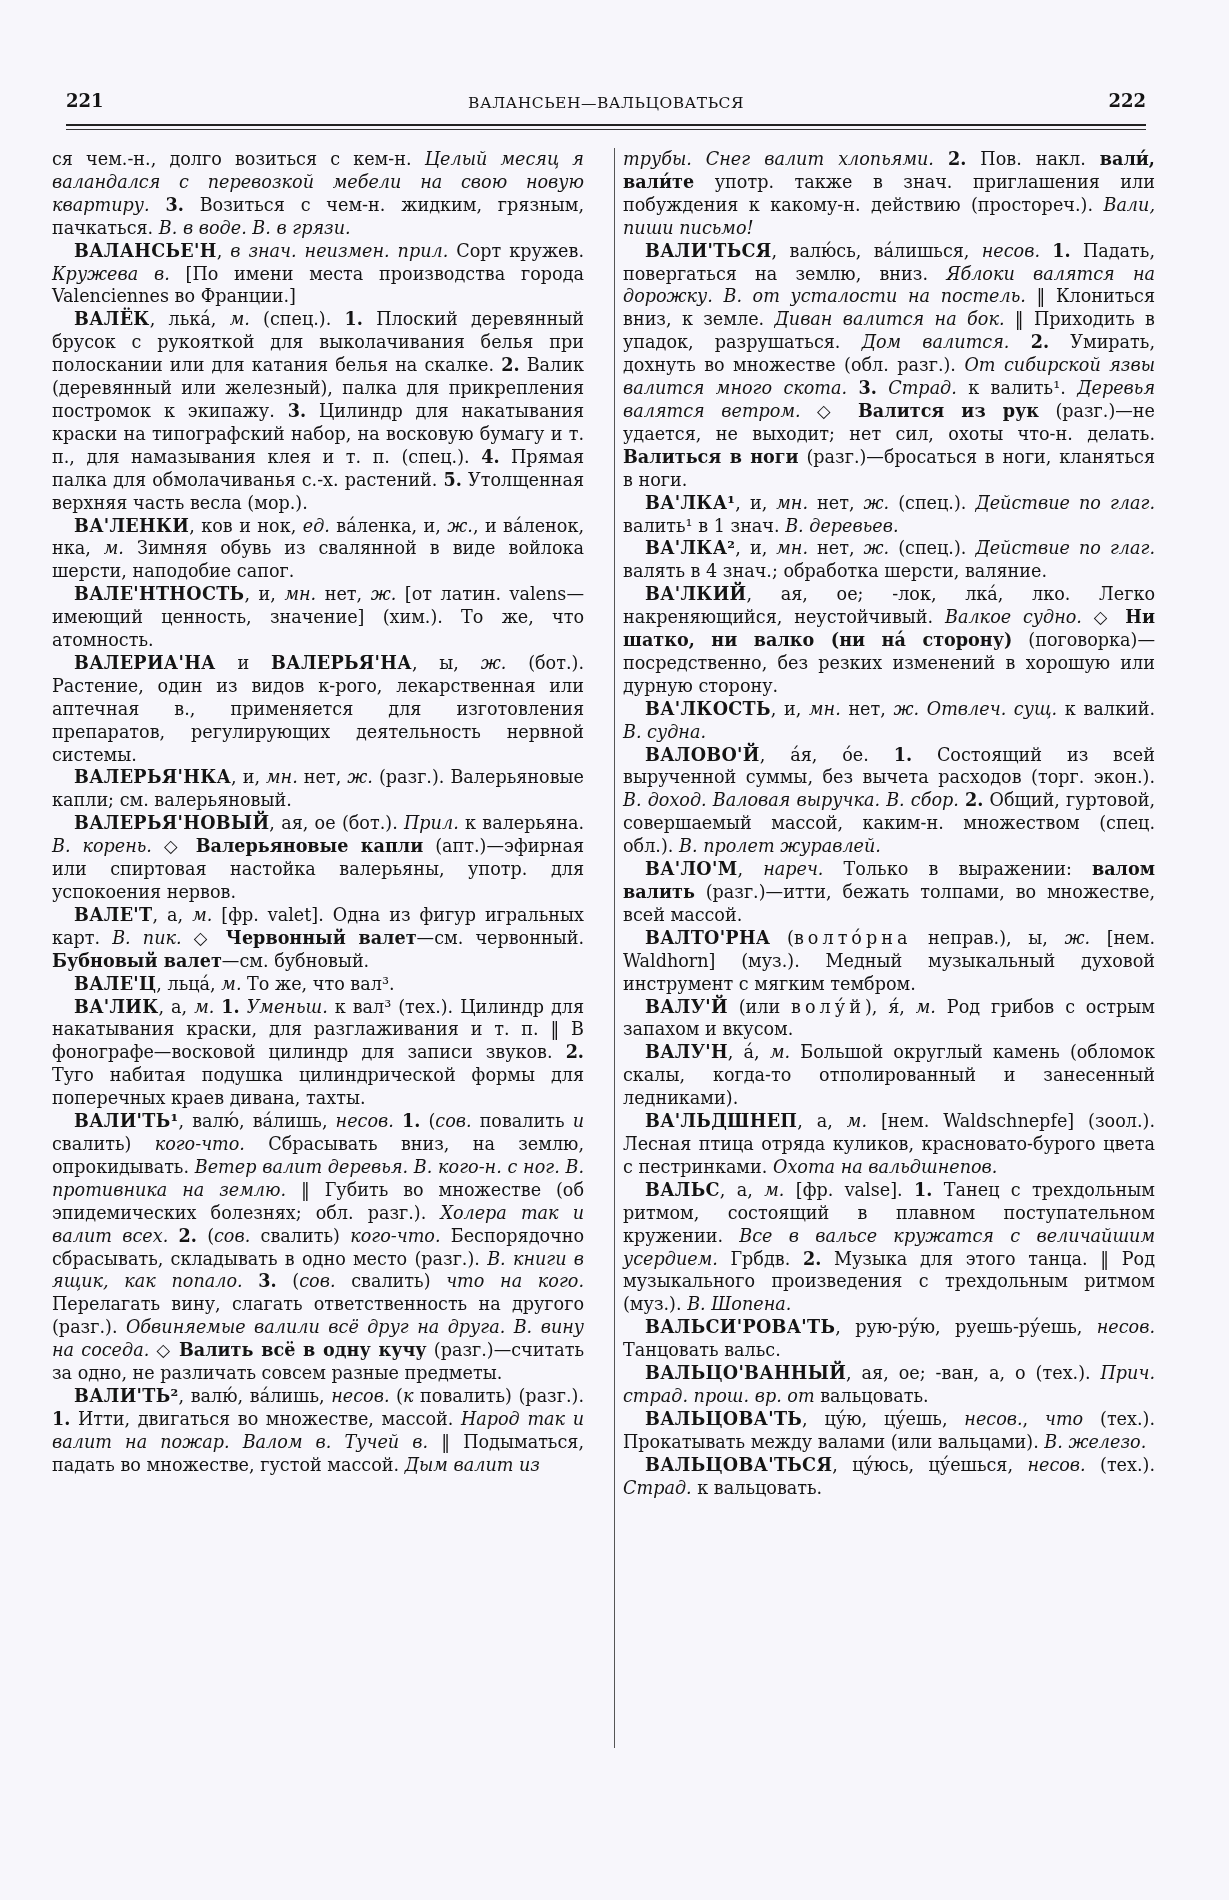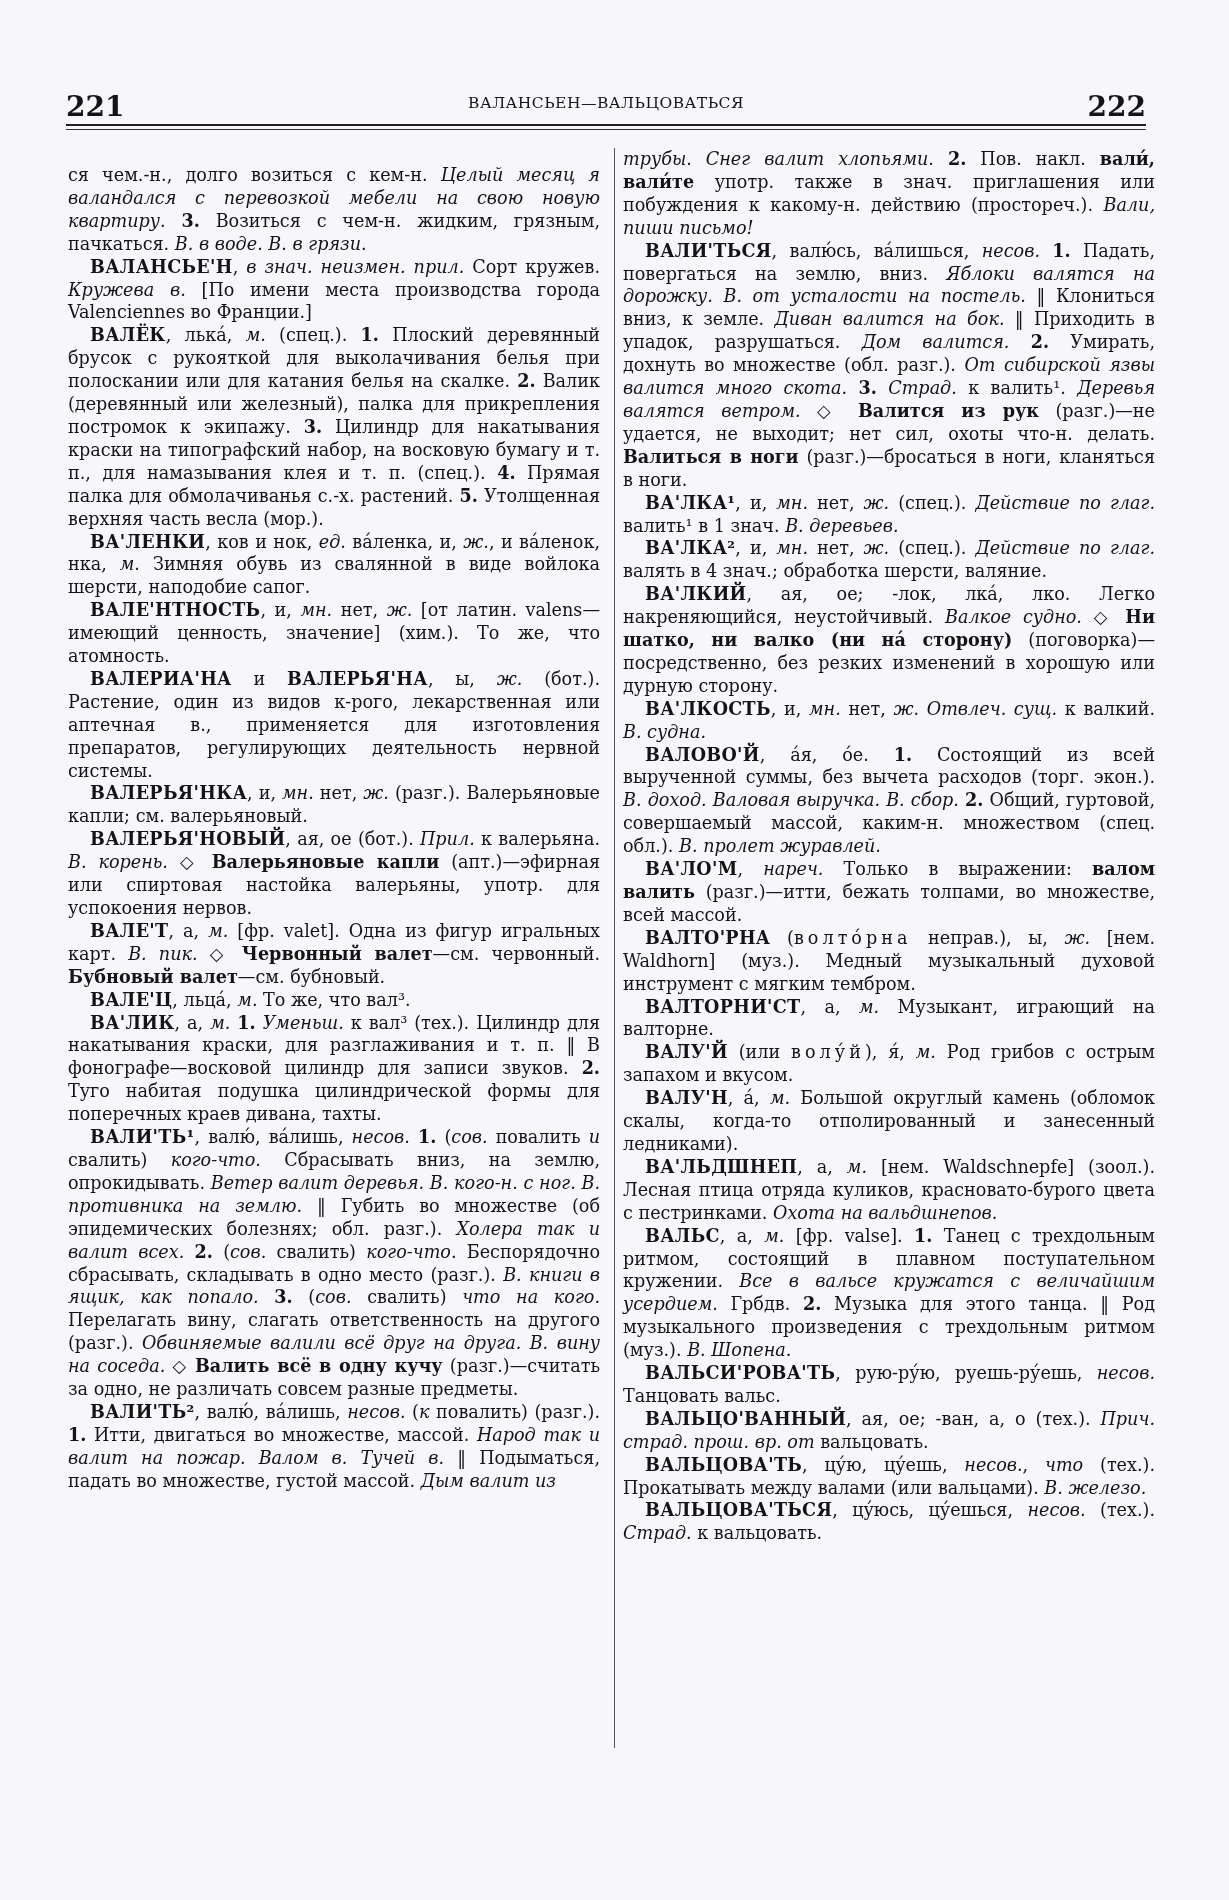--- a/index.html
+++ b/index.html
@@ -7,33 +7,33 @@
     width: 1229px; height: 1900px;
     background: #f7f6fb;
     color: #141414;
     font-family: "DejaVu Serif", "Liberation Serif", serif;
     position: relative;
     overflow: hidden;
   }
   .header {
     position: absolute; left: 66px; top: 90px; width: 1080px; height: 30px;
   }
-  .pn { position: absolute; top: 0; font-weight: bold; font-size: 28px; letter-spacing: 0px; }
+  .pn { position: absolute; top: 0; font-weight: bold; font-size: 18px; letter-spacing: 0px; }
   .pn.left { left: 0; }
   .pn.right { right: 0; }
   .run-head { position: absolute; left: 0; right: 0; top: 4px; text-align: center; font-weight: normal; font-size: 15.5px; letter-spacing: 0.5px; }
   .rule1 { position: absolute; left: 66px; width: 1080px; top: 124px; border-top: 2px solid #222; }
   .rule2 { position: absolute; left: 66px; width: 1080px; top: 129px; border-top: 1px solid #333; }
   .col {
     position: absolute; top: 148px; width: 532px;
     font-size: 17.6px; line-height: 22.9px;
     text-align: justify;
     hyphens: manual;
   }
-  .col.left { left: 68px; margin-top: 16px; }
+  .col.left { left: 52px; }
   .col.right { left: 623px; }
   .divider { position: absolute; left: 614px; top: 148px; height: 1600px; border-left: 1px solid #555; }
   .entry { margin: 0; text-indent: 22px; }
   .entry.cont { text-indent: 0; }
   .hw { font-weight: bold; letter-spacing: 0.3px; }
   .it { font-style: italic; }
   .b { font-weight: bold; }
   .sp { letter-spacing: 4px; }
 </style>
 </head>
@@ -66,21 +66,20 @@
 <div class="col right" id="col-right">
     <p class="entry cont"><span class="it">трубы. Снег валит хлопьями.</span><span> </span><span class="b">2.</span><span> Пов. накл. </span><span class="b">вали́, вали́те</span><span> употр. также в знач. приглашения или побуждения к какому-н. действию (простореч.). </span><span class="it">Вали, пиши письмо!</span></p>
     <p class="entry"><span class="hw">ВАЛИ'ТЬСЯ</span><span>, валю́сь, ва́лишься, </span><span class="it">несов.</span><span> </span><span class="b">1.</span><span> Падать, повергаться на землю, вниз. </span><span class="it">Яблоки валятся на дорожку. В. от усталости на постель.</span><span> ‖ Клониться вниз, к земле. </span><span class="it">Диван валится на бок.</span><span> ‖ Приходить в упадок, разрушаться. </span><span class="it">Дом валится.</span><span> </span><span class="b">2.</span><span> Умирать, дохнуть во множестве (обл. разг.). </span><span class="it">От сибирской язвы валится много скота.</span><span> </span><span class="b">3.</span><span> </span><span class="it">Страд.</span><span> к валить¹. </span><span class="it">Деревья валятся ветром.</span><span> ◇ </span><span class="b">Валится из рук</span><span> (разг.)—не удается, не выходит; нет сил, охоты что-н. делать. </span><span class="b">Валиться в ноги</span><span> (разг.)—бросаться в ноги, кланяться в ноги.</span></p>
     <p class="entry"><span class="hw">ВА'ЛКА¹</span><span>, и, </span><span class="it">мн.</span><span> нет, </span><span class="it">ж.</span><span> (спец.). </span><span class="it">Действие по глаг.</span><span> валить¹ в 1 знач. </span><span class="it">В. деревьев.</span></p>
     <p class="entry"><span class="hw">ВА'ЛКА²</span><span>, и, </span><span class="it">мн.</span><span> нет, </span><span class="it">ж.</span><span> (спец.). </span><span class="it">Действие по глаг.</span><span> валять в 4 знач.; обработка шерсти, валяние.</span></p>
     <p class="entry"><span class="hw">ВА'ЛКИЙ</span><span>, ая, ое; -лок, лка́, лко. Легко накреняющийся, неустойчивый. </span><span class="it">Валкое судно.</span><span> ◇ </span><span class="b">Ни шатко, ни валко (ни на́ сторону)</span><span> (поговорка)—посредственно, без резких изменений в хорошую или дурную сторону.</span></p>
     <p class="entry"><span class="hw">ВА'ЛКОСТЬ</span><span>, и, </span><span class="it">мн.</span><span> нет, </span><span class="it">ж.</span><span> </span><span class="it">Отвлеч. сущ.</span><span> к валкий. </span><span class="it">В. судна.</span></p>
     <p class="entry"><span class="hw">ВАЛОВО'Й</span><span>, а́я, о́е. </span><span class="b">1.</span><span> Состоящий из всей вырученной суммы, без вычета расходов (торг. экон.). </span><span class="it">В. доход. Валовая выручка. В. сбор.</span><span> </span><span class="b">2.</span><span> Общий, гуртовой, совершаемый массой, каким-н. множеством (спец. обл.). </span><span class="it">В. пролет журавлей.</span></p>
     <p class="entry"><span class="hw">ВА'ЛО'М</span><span>, </span><span class="it">нареч.</span><span> Только в выражении: </span><span class="b">валом валить</span><span> (разг.)—итти, бежать толпами, во множестве, всей массой.</span></p>
     <p class="entry"><span class="hw">ВАЛТО'РНА</span><span> (</span><span class="sp">волто́рна</span><span> неправ.), ы, </span><span class="it">ж.</span><span> [нем. Waldhorn] (муз.). Медный музыкальный духовой инструмент с мягким тембром.</span></p>
-    <p class="entry"><span class="hw">ВАЛТОРНИ'СТ</span><span>, а, </span><span class="it">м.</span><span> Музыкант, играющий на валторне.</span></p>
     <p class="entry"><span class="hw">ВАЛУ'Й</span><span> (или </span><span class="sp">волу́й</span><span>), я́, </span><span class="it">м.</span><span> Род грибов с острым запахом и вкусом.</span></p>
     <p class="entry"><span class="hw">ВАЛУ'Н</span><span>, а́, </span><span class="it">м.</span><span> Большой округлый камень (обломок скалы, когда-то отполированный и занесенный ледниками).</span></p>
     <p class="entry"><span class="hw">ВА'ЛЬДШНЕП</span><span>, а, </span><span class="it">м.</span><span> [нем. Waldschnepfe] (зоол.). Лесная птица отряда куликов, красновато-бурого цвета с пестринками. </span><span class="it">Охота на вальдшнепов.</span></p>
     <p class="entry"><span class="hw">ВАЛЬС</span><span>, а, </span><span class="it">м.</span><span> [фр. valse]. </span><span class="b">1.</span><span> Танец с трехдольным ритмом, состоящий в плавном поступательном кружении. </span><span class="it">Все в вальсе кружатся с величайшим усердием.</span><span> Грбдв. </span><span class="b">2.</span><span> Музыка для этого танца. ‖ Род музыкального произведения с трехдольным ритмом (муз.). </span><span class="it">В. Шопена.</span></p>
     <p class="entry"><span class="hw">ВАЛЬСИ'РОВА'ТЬ</span><span>, рую-ру́ю, руешь-ру́ешь, </span><span class="it">несов.</span><span> Танцовать вальс.</span></p>
     <p class="entry"><span class="hw">ВАЛЬЦО'ВАННЫЙ</span><span>, ая, ое; -ван, а, о (тех.). </span><span class="it">Прич. страд. прош. вр. от</span><span> вальцовать.</span></p>
     <p class="entry"><span class="hw">ВАЛЬЦОВА'ТЬ</span><span>, цу́ю, цу́ешь, </span><span class="it">несов.</span><span>, </span><span class="it">что</span><span> (тех.). Прокатывать между валами (или вальцами). </span><span class="it">В. железо.</span></p>
     <p class="entry"><span class="hw">ВАЛЬЦОВА'ТЬСЯ</span><span>, цу́юсь, цу́ешься, </span><span class="it">несов.</span><span> (тех.). </span><span class="it">Страд.</span><span> к вальцовать.</span></p>
   </div>
 

